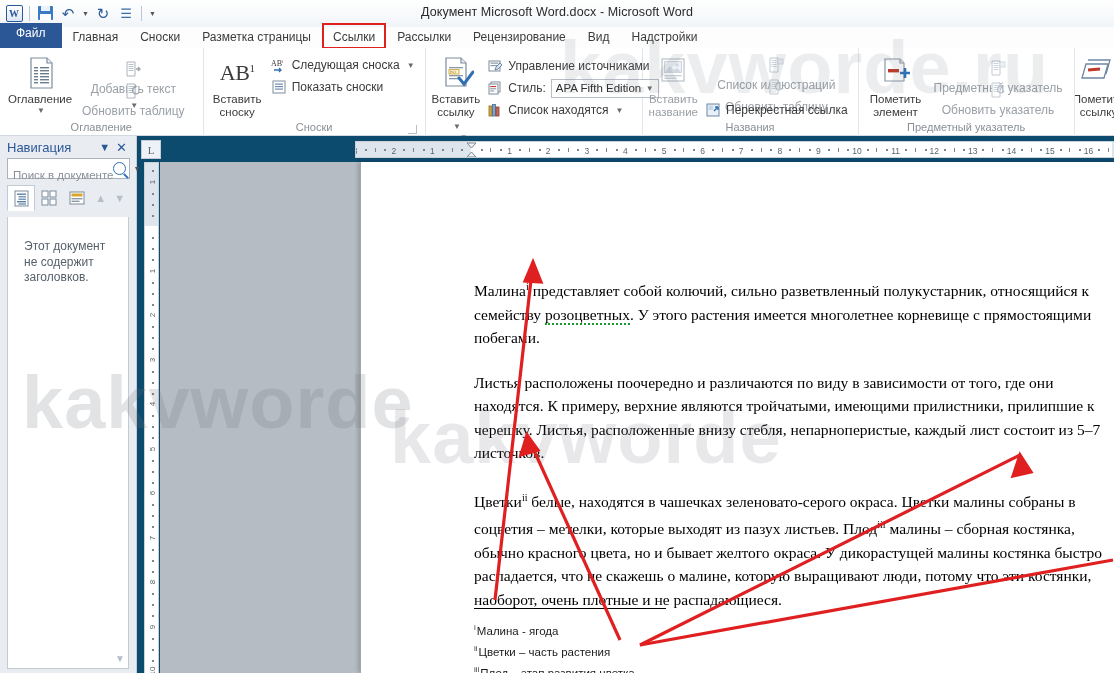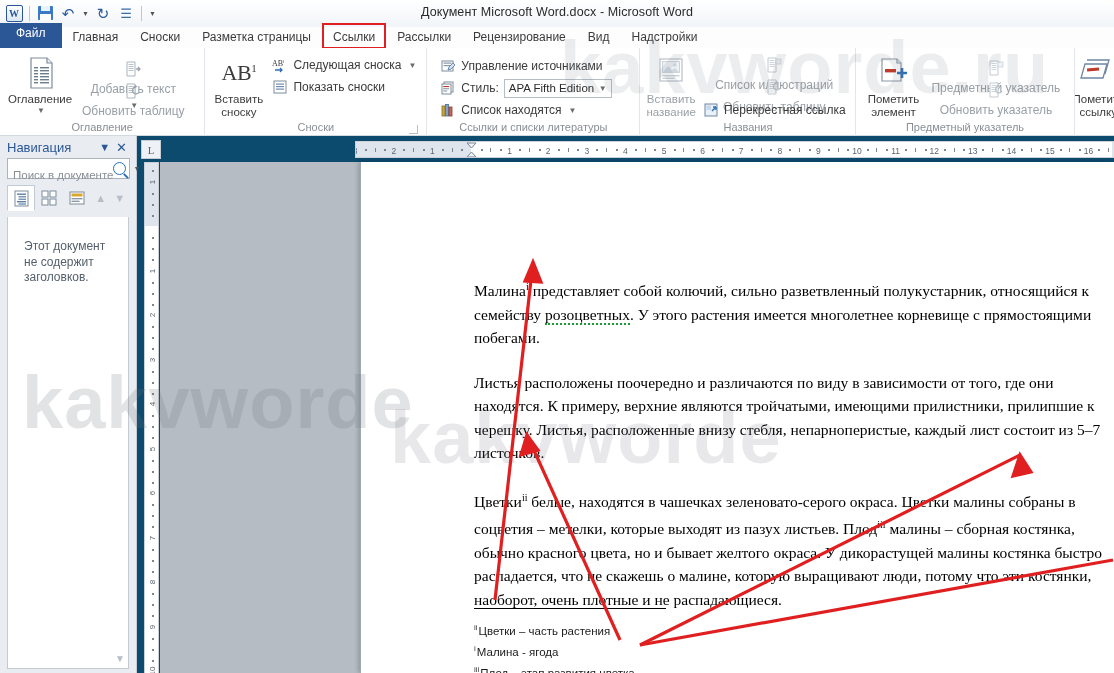--- a/index.html
+++ b/index.html
@@ -416,20 +416,40 @@
       </div>
     </div>
     <div class="rgroup-label">
       <span>Сноски</span>
       <span class="dlg-launcher"></span>
     </div>
   </div>
 
   <div class="rgroup" style="width:217px">
     <div class="rgroup-body">
+      <div class="bigbtn" style="width:62px">
+        <div class="bigicon">
+          <svg width="36" height="34" viewBox="0 0 36 34">
+            <path d="M8 2 h15 l5 5 v23 h-20 z" fill="#fff" stroke="#7d8c9b" stroke-width="1.2"></path>
+            <path d="M23 2 v5 h5" fill="#e8eef4" stroke="#7d8c9b" stroke-width="1.2"></path>
+            <g fill="#8b98a6">
+                <rect x="11" y="11" width="14" height="1.3"></rect>
+                <rect x="11" y="19" width="14" height="1.3"></rect>
+                <rect x="11" y="22" width="10" height="1.3"></rect>
+              </g>
+            <rect x="11" y="13.5" width="10" height="4.5" fill="#fdf2d0" stroke="#c9a227" stroke-width="0.8"></rect>
+            <text x="12" y="17.4" font-size="4" fill="#8a6d1b" font-family="serif">(w)</text>
+            <path d="M21 22 l5 6 9 -12" stroke="#2f6fb5" stroke-width="3" fill="none" stroke-linecap="round"></path>
+          </svg>
+        </div>
+        <div class="blabel">
+          <span>Вставить ссылку</span>
+          <span class="caret">▼</span>
+        </div>
+      </div>
       <div class="smallcol" style="padding-left:5px;padding-top:2px">
         <div class="smallbtn">
           <span class="smallicon">
             <svg width="16" height="16" viewBox="0 0 16 16">
               <rect x="2" y="3" width="11" height="10" fill="#fff" stroke="#7d8c9b" stroke-width="1"></rect>
               <rect x="3.5" y="4.5" width="8" height="1.2" fill="#8b98a6"></rect>
               <rect x="3.5" y="7" width="8" height="1.2" fill="#8b98a6"></rect>
               <path d="M9 9 l4 -4 2 2 -4 4 -3 1 z" fill="#d9e4ef" stroke="#5b7fa8" stroke-width="0.9"></path>
             </svg>
           </span>
@@ -805,22 +825,22 @@
 
       <div id="doc-text">
         <p><span><span>Малина</span><sup class="fn">i</sup><span> представляет собой колючий, сильно разветвленный полукустарник, относящийся к семейству </span><span class="spell">розоцветных</span><span>. У этого растения имеется многолетнее корневище с прямостоящими побегами.</span></span></p>
         <p><span><span>Листья расположены поочередно и различаются по виду в зависимости от того, где они находятся. К примеру, верхние являются тройчатыми, имеющими прилистники, прилипшие к черешку. Листья, расположенные внизу стебля, непарноперистые, каждый лист состоит из 5–7 листочков.</span></span></p>
         <p><span><span>Цветки</span><sup class="fn">ii</sup><span> белые, находятся в чашечках зеленовато-серого окраса. Цветки малины собраны в соцветия – метелки, которые выходят из пазух листьев. Плод</span><sup class="fn">iii</sup><span> малины – сборная костянка, обычно красного цвета, но и бывает желтого окраса. У дикорастущей малины костянка быстро распадается, что не скажешь о малине, которую выращивают люди, потому что эти костянки, наоборот, очень плотные и не распадающиеся.</span></span></p>
       </div>
 
       <div id="endnote-sep"></div>
 
       <div id="endnotes">
+        <div><sup>i</sup><span>Малина - ягода</span></div>
         <div><sup>ii</sup><span>Цветки – часть растения</span></div>
-        <div><sup>i</sup><span>Малина - ягода</span></div>
         <div><sup>iii</sup><span>Плод – этап развития цветка</span></div>
       </div>
     </div>
   </div>
 </div>
 
 <div class="wm" id="wm1">kakvworde</div>
 <div class="wm" id="wm2">kakvworde</div>
 <div class="wm" id="wm3">kakvworde.ru</div>
 

